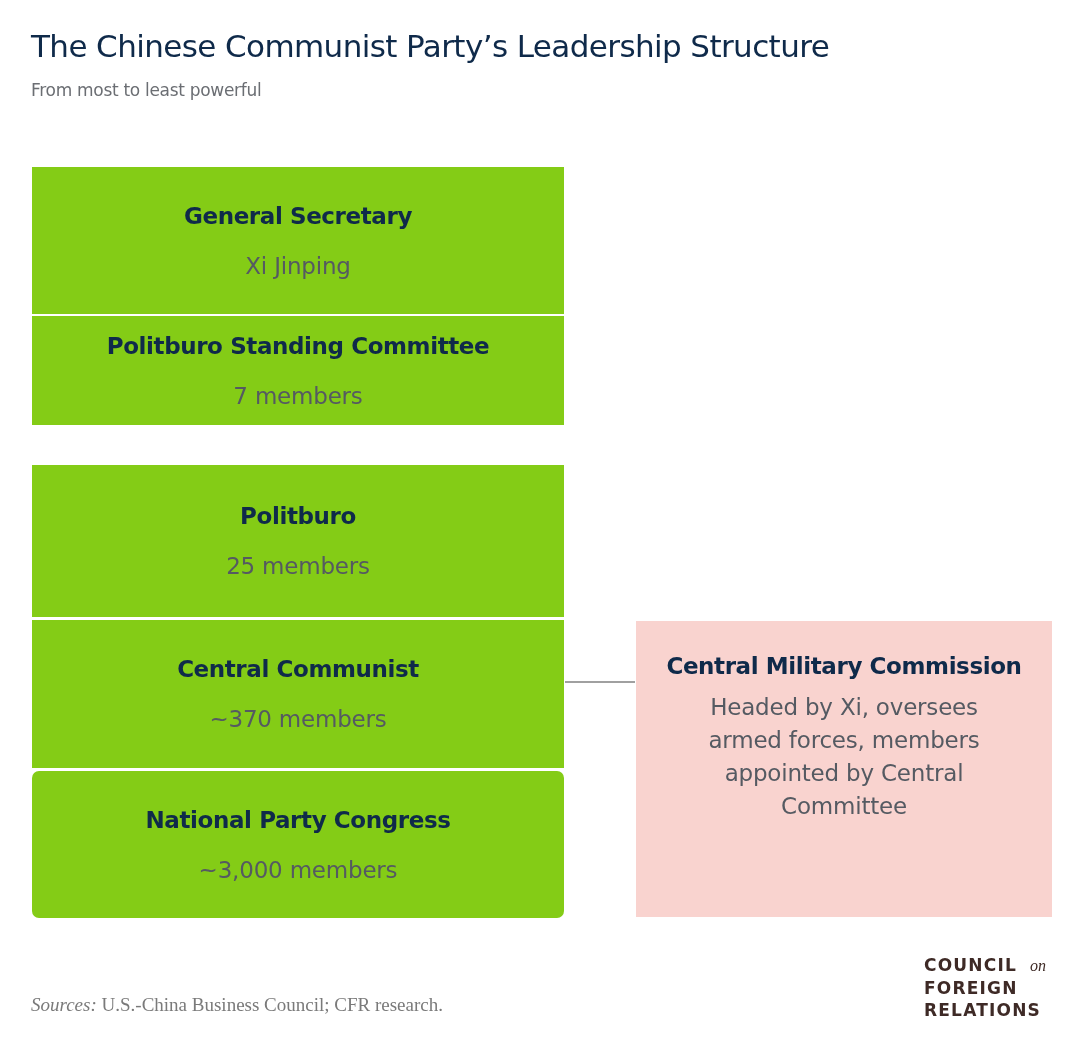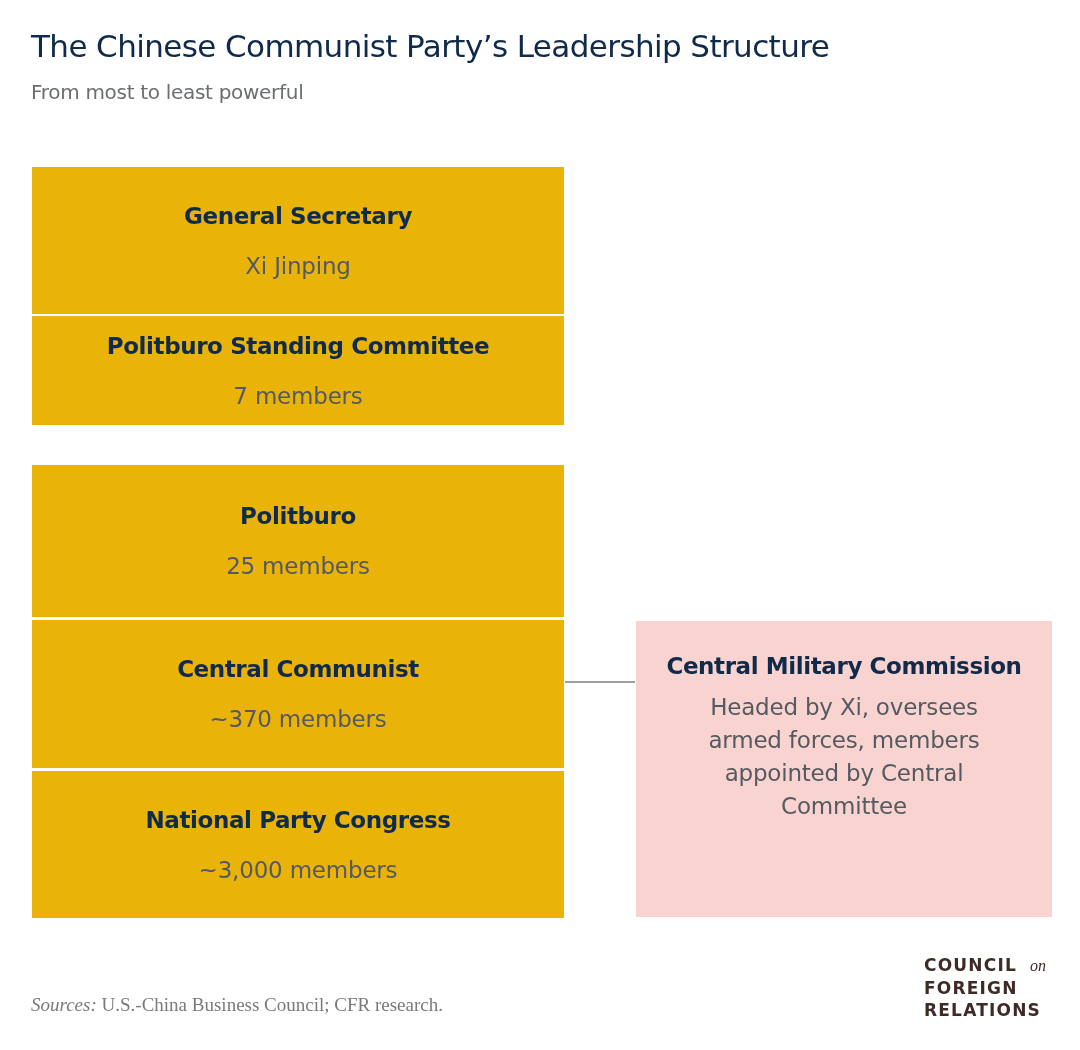--- a/index.html
+++ b/index.html
@@ -1,22 +1,22 @@
 <!DOCTYPE html>
 <html><head>
 <meta charset="utf-8">
 <style>
   html, body { margin: 0; padding: 0; background: #ffffff; }
   body { width: 1080px; height: 1050px; position: relative; overflow: hidden;
          font-family: "DejaVu Sans", "Liberation Sans", sans-serif; }
   .title { position: absolute; left: 31px; top: 28px; font-size: 31px; font-weight: 500;
            color: #0f2a4a; letter-spacing: -0.6px; white-space: nowrap; }
-  .subtitle { position: absolute; left: 31px; top: 80px; font-size: 20px; color: #6b6e73;
+  .subtitle { position: absolute; left: 31px; top: 80px; font-size: 17px; color: #6b6e73;
               letter-spacing: -0.3px; white-space: nowrap; }
-  .tier { position: absolute; left: 32px; width: 532px; background: #eab308;
+  .tier { position: absolute; left: 32px; width: 532px; background: #84cc16;
           display: flex; flex-direction: column; align-items: center; justify-content: center; }
   .tier-name { font-size: 23px; font-weight: bold; color: #0f2a4a; letter-spacing: -0.4px; }
   .tier-detail { font-size: 23px; color: #555a62; margin-top: 24px; letter-spacing: -0.2px; }
   .side-box { position: absolute; left: 636px; top: 621px; width: 416px; height: 296px;
               background: #f9d3cf; text-align: center; box-sizing: border-box; padding-top: 32px; }
   .side-name { font-size: 23px; font-weight: bold; color: #0f2a4a; letter-spacing: -0.4px; }
   .side-detail { font-size: 23px; color: #555a62; line-height: 33px; margin: 12px auto 0; width: 320px; letter-spacing: -0.2px; }
   .connector { position: absolute; left: 565px; top: 681px; width: 70px; height: 2px; background: #a0a0a0; }
   .sources { position: absolute; left: 31px; top: 994px; font-family: "Liberation Serif", "DejaVu Serif", serif;
              font-size: 19px; color: #7a7a7a; white-space: nowrap; }
@@ -41,21 +41,21 @@
   <div class="tier-detail">7 members</div>
 </div>
 <div class="tier" style="top:465px;height:152px;">
   <div class="tier-name">Politburo</div>
   <div class="tier-detail">25 members</div>
 </div>
 <div class="tier" style="top:620px;height:148px;">
   <div class="tier-name">Central Communist</div>
   <div class="tier-detail">~370 members</div>
 </div>
-<div class="tier" style="top:771px;height:147px;">
+<div class="tier" style="top:771px;height:147px;border-radius:7px;">
   <div class="tier-name">National Party Congress</div>
   <div class="tier-detail">~3,000 members</div>
 </div>
 
 <div class="connector"></div>
 
 <div class="side-box">
   <div class="side-name">Central Military Commission</div>
   <div class="side-detail">Headed by Xi, oversees armed forces, members appointed by Central Committee</div>
 </div>

